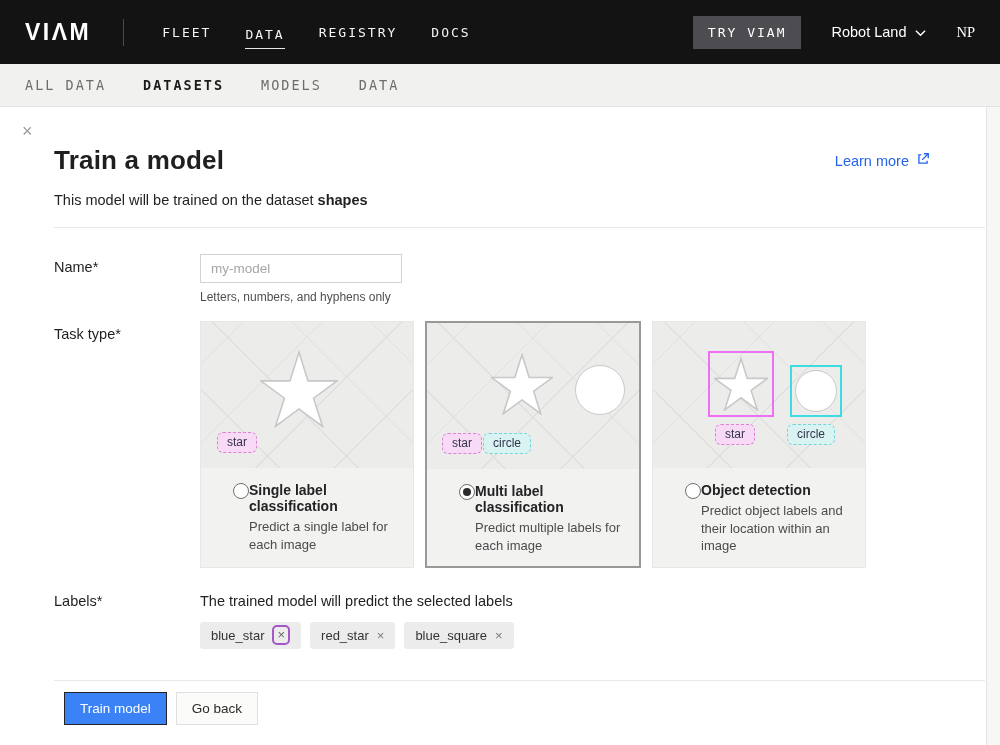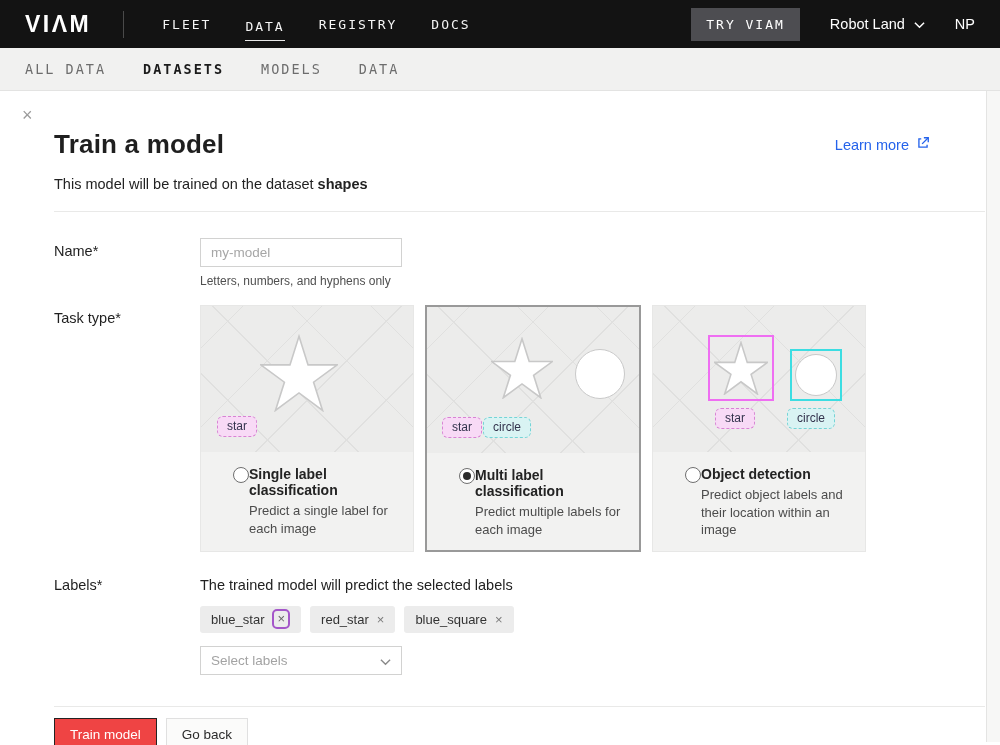--- a/index.html
+++ b/index.html
@@ -1,28 +1,28 @@
 <!DOCTYPE html>
 <html><head>
 <meta charset="utf-8">
 <style>
   * { margin:0; padding:0; box-sizing:border-box; }
   html,body { width:1000px; height:745px; background:#fff; font-family:"Liberation Sans", sans-serif; overflow:hidden; }
 
   
-  .topnav { height:48px; background:#131313; display:flex; align-items:center; padding:0 25px; }
+  .topnav { height:64px; background:#131313; display:flex; align-items:center; padding:0 25px; }
   .logo { color:#fff; font-weight:bold; font-size:23px; letter-spacing:2.5px; cursor:pointer; }
   .logo-divider { width:1px; height:27px; background:#4a4a4a; margin:0 38px 0 32px; }
   .topnav-items { display:flex; align-items:center; gap:34px; }
   .topnav-item { font-family:"DejaVu Sans Mono", monospace; font-size:13px; letter-spacing:2px; color:#f4f4f4; cursor:pointer; padding:4px 0; }
   .topnav-item.active { border-bottom:1.5px solid #e8e8e8; padding-bottom:6px; margin-bottom:-7.5px; }
   .topnav-right { margin-left:auto; display:flex; align-items:center; gap:30px; }
   .try-viam { background:#4d4d51; color:#fff; font-family:"DejaVu Sans Mono", monospace; font-size:13px; letter-spacing:2px; padding:9px 15px; cursor:pointer; }
   .org { color:#fff; font-size:14.5px; display:flex; align-items:center; gap:9px; cursor:pointer; }
-  .avatar { color:#fff; font-size:14.5px; cursor:pointer; }
+  .avatar { color:#fff; font-size:14.5px; cursor:pointer;font-family:Liberation Serif, serif; }
 
   
   .subnav { height:43px; background:#f1f1f0; border-bottom:1px solid #e3e3e2; display:flex; align-items:center; padding:0 25px; gap:37px; }
   .subnav-item { font-family:"DejaVu Sans Mono", monospace; font-size:13.5px; letter-spacing:2px; color:#6d6d6d; cursor:pointer; }
   .subnav-item.active { color:#1b1b1b; font-weight:bold; }
 
   
   .content { position:relative; height:651px; background:#fff; }
   .right-strip { position:absolute; right:0; top:0; bottom:0; width:14px; background:#f7f7f6; border-left:1px solid #e4e4e3; }
   .close { position:absolute; left:22px; top:15px; color:#9b9b9b; font-size:18px; line-height:1; cursor:pointer; font-weight:400; }
@@ -75,21 +75,21 @@
   .chip { background:#ececec; border-radius:3px; padding:3px 11px 4px; font-size:13px; color:#333; display:flex; align-items:center; gap:8px;text-align:center; }
   .chip-x { color:#7a7a7a; font-size:13px; line-height:1; cursor:pointer; }
   .chip-x.focused { border:2px solid #a457c9; border-radius:5px; padding:1px 3px 2px; color:#666; }
 
   .select-box { margin-top:13px; width:202px; height:29px; border:1px solid #d2d2d1; background:#fff; display:flex; align-items:center; justify-content:space-between; padding:0 10px; cursor:pointer; }
   .select-placeholder { color:#a3a3a3; font-size:13.5px; }
 
   .footer-divider { height:1px; background:#e9e9e8; margin:31px 15px 0 54px; }
   .footer-buttons { display:flex; gap:9px; margin:11px 0 0 54px; }
   .btn { font-size:13.5px; font-family:"Liberation Sans", sans-serif; padding:8px 15px; cursor:pointer; }
-  .btn-primary { background:#ef4444; color:#fff; border:1px solid #232323; }
+  .btn-primary { background:#3b82f6; color:#fff; border:1px solid #232323;margin-left:10px; }
   .btn-secondary { background:#fbfbfa; color:#2b2b2b; border:1px solid #e0e0e0; }
 </style>
 </head>
 <body>
 
 <div class="topnav">
   <div class="logo">VIΛM</div>
   <div class="logo-divider"></div>
   <div class="topnav-items">
     <div class="topnav-item">FLEET</div>
@@ -227,28 +227,20 @@
           </div>
           <div class="chip">
             <span>red_star</span>
             <span class="chip-x">×</span>
           </div>
           <div class="chip">
             <span>blue_square</span>
             <span class="chip-x">×</span>
           </div>
         </div>
-        <div class="select-box">
-          <span class="select-placeholder">Select labels</span>
-          <span>
-            <svg width="11" height="8" viewBox="0 0 12 8" fill="none" stroke="#8a8a8a" stroke-width="1.5">
-                <path d="M1 1.5l5 5 5-5"></path>
-              </svg>
-          </span>
-        </div>
       </div>
     </div>
   </div>
 
   <div class="footer-divider"></div>
   <div class="footer-buttons">
     <button class="btn btn-primary">Train model</button>
     <button class="btn btn-secondary">Go back</button>
   </div>
 </div>

